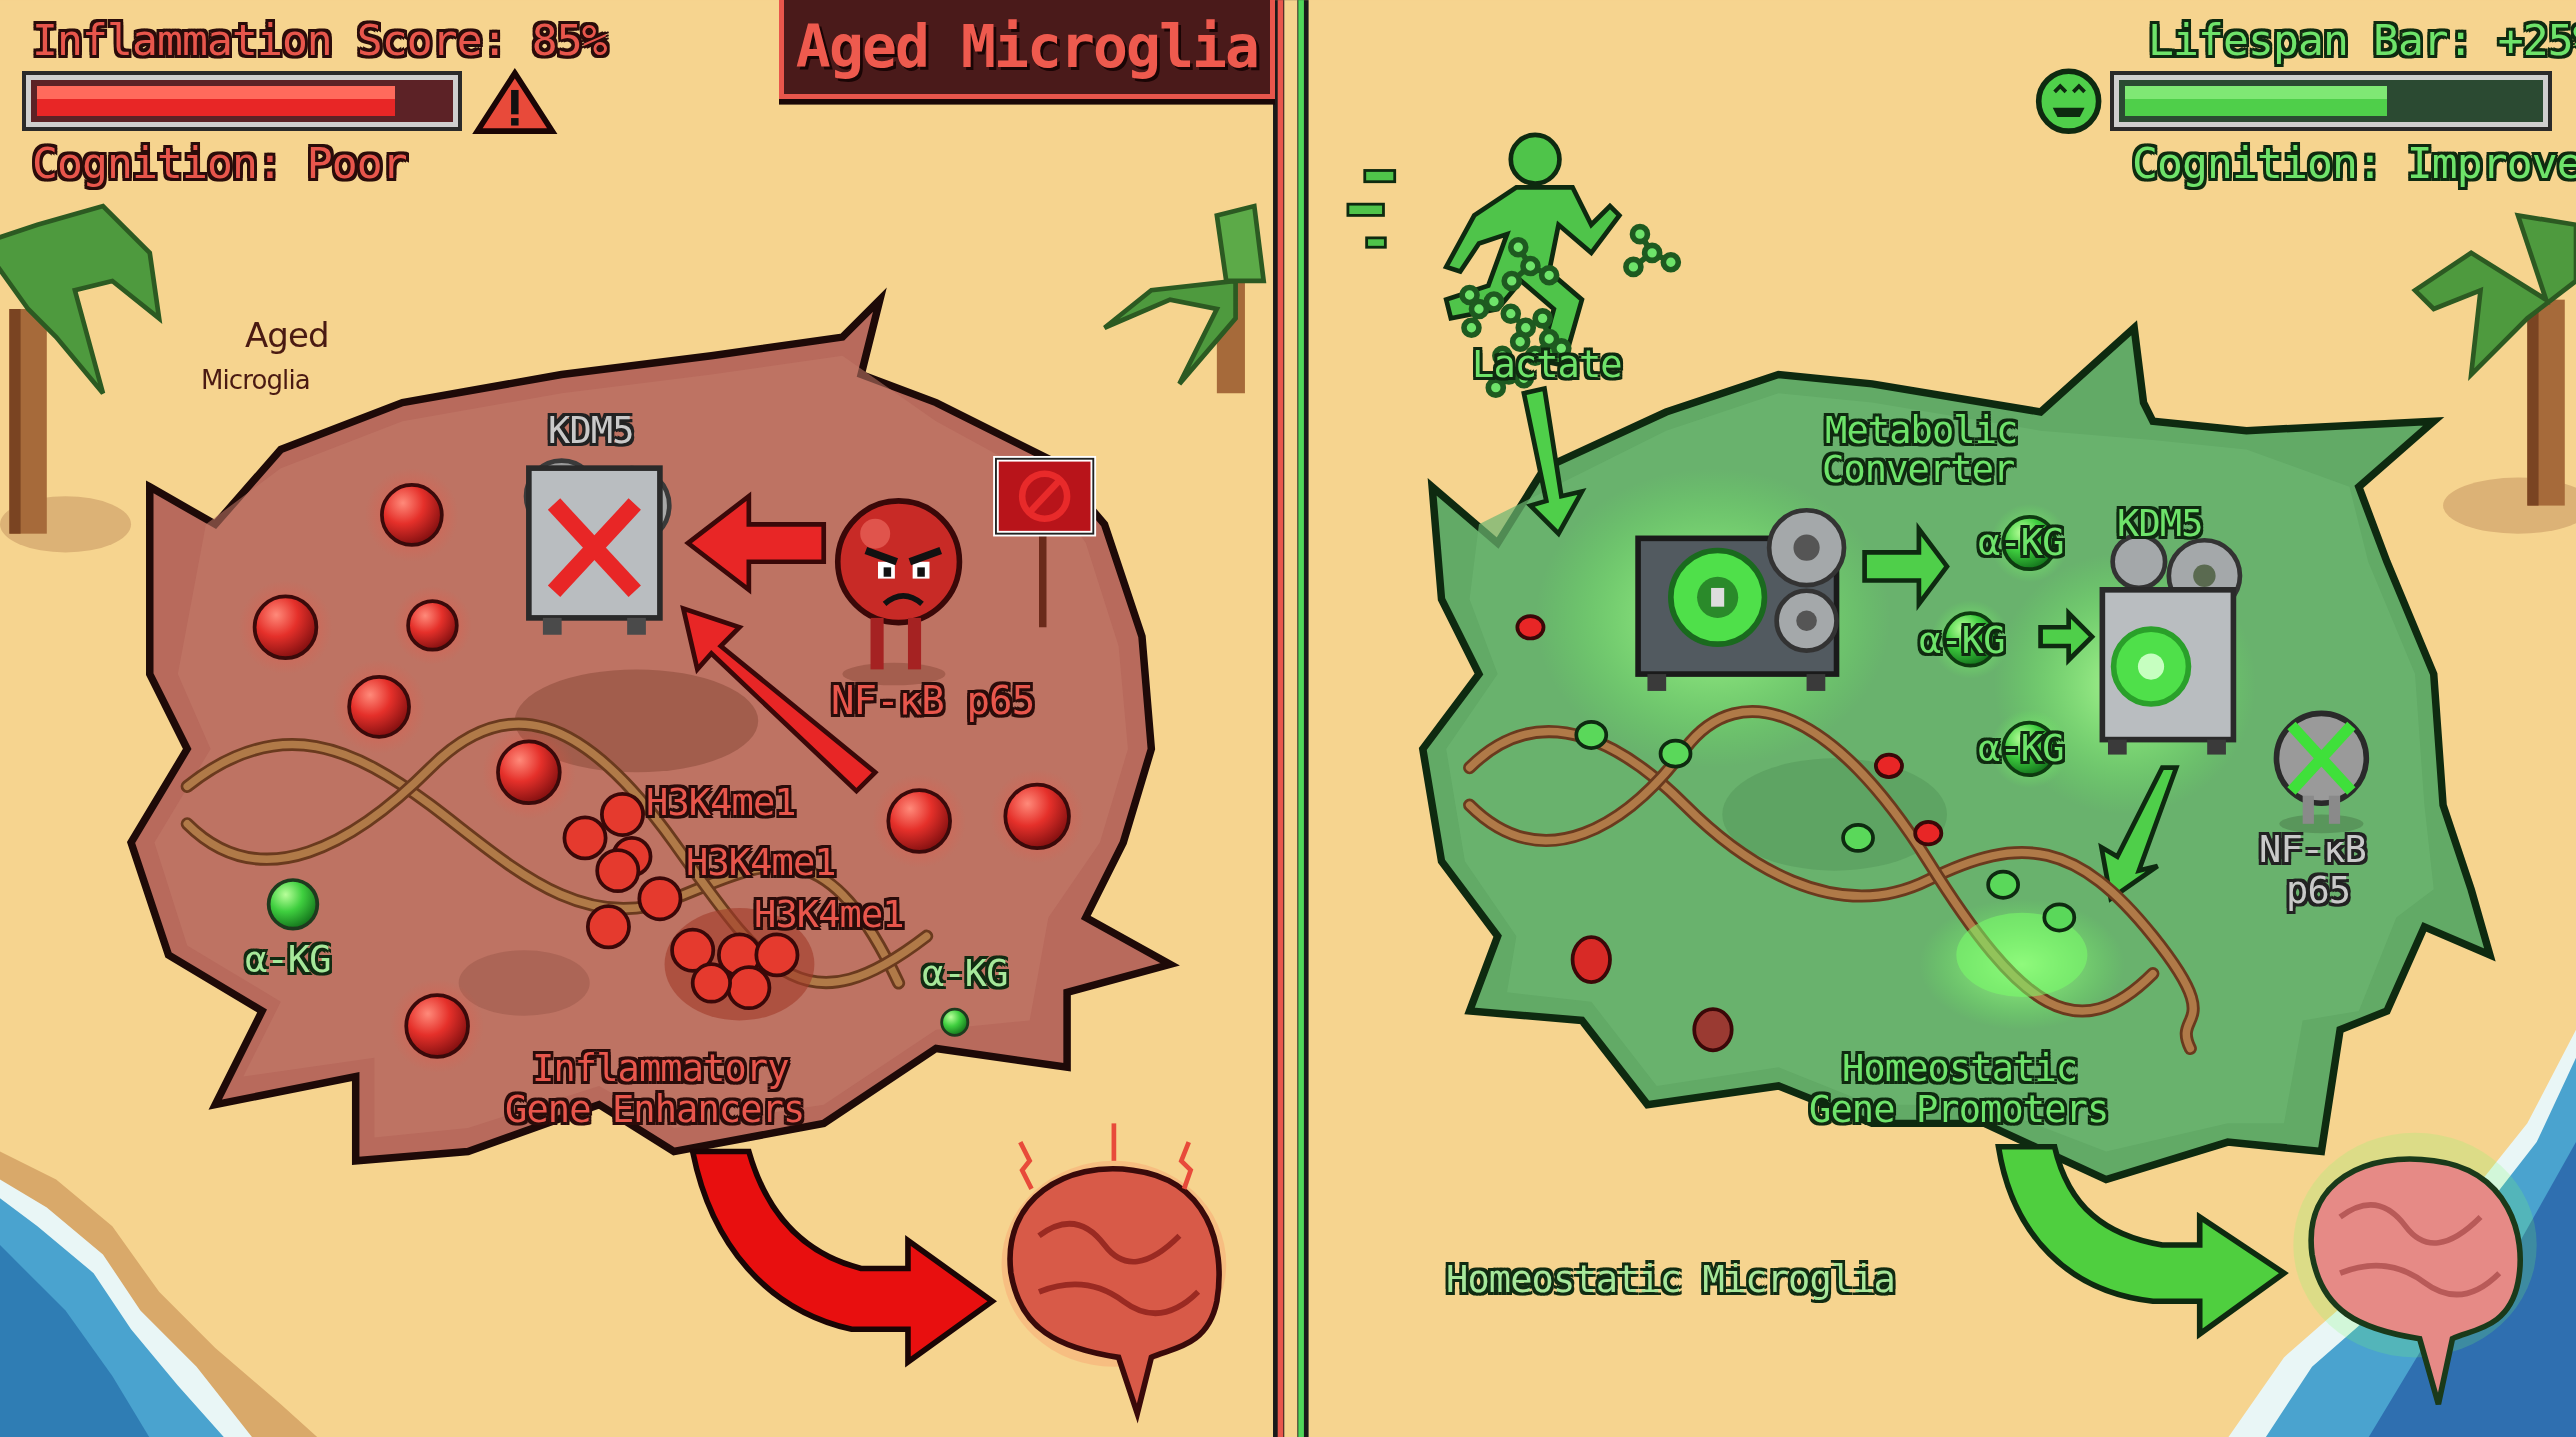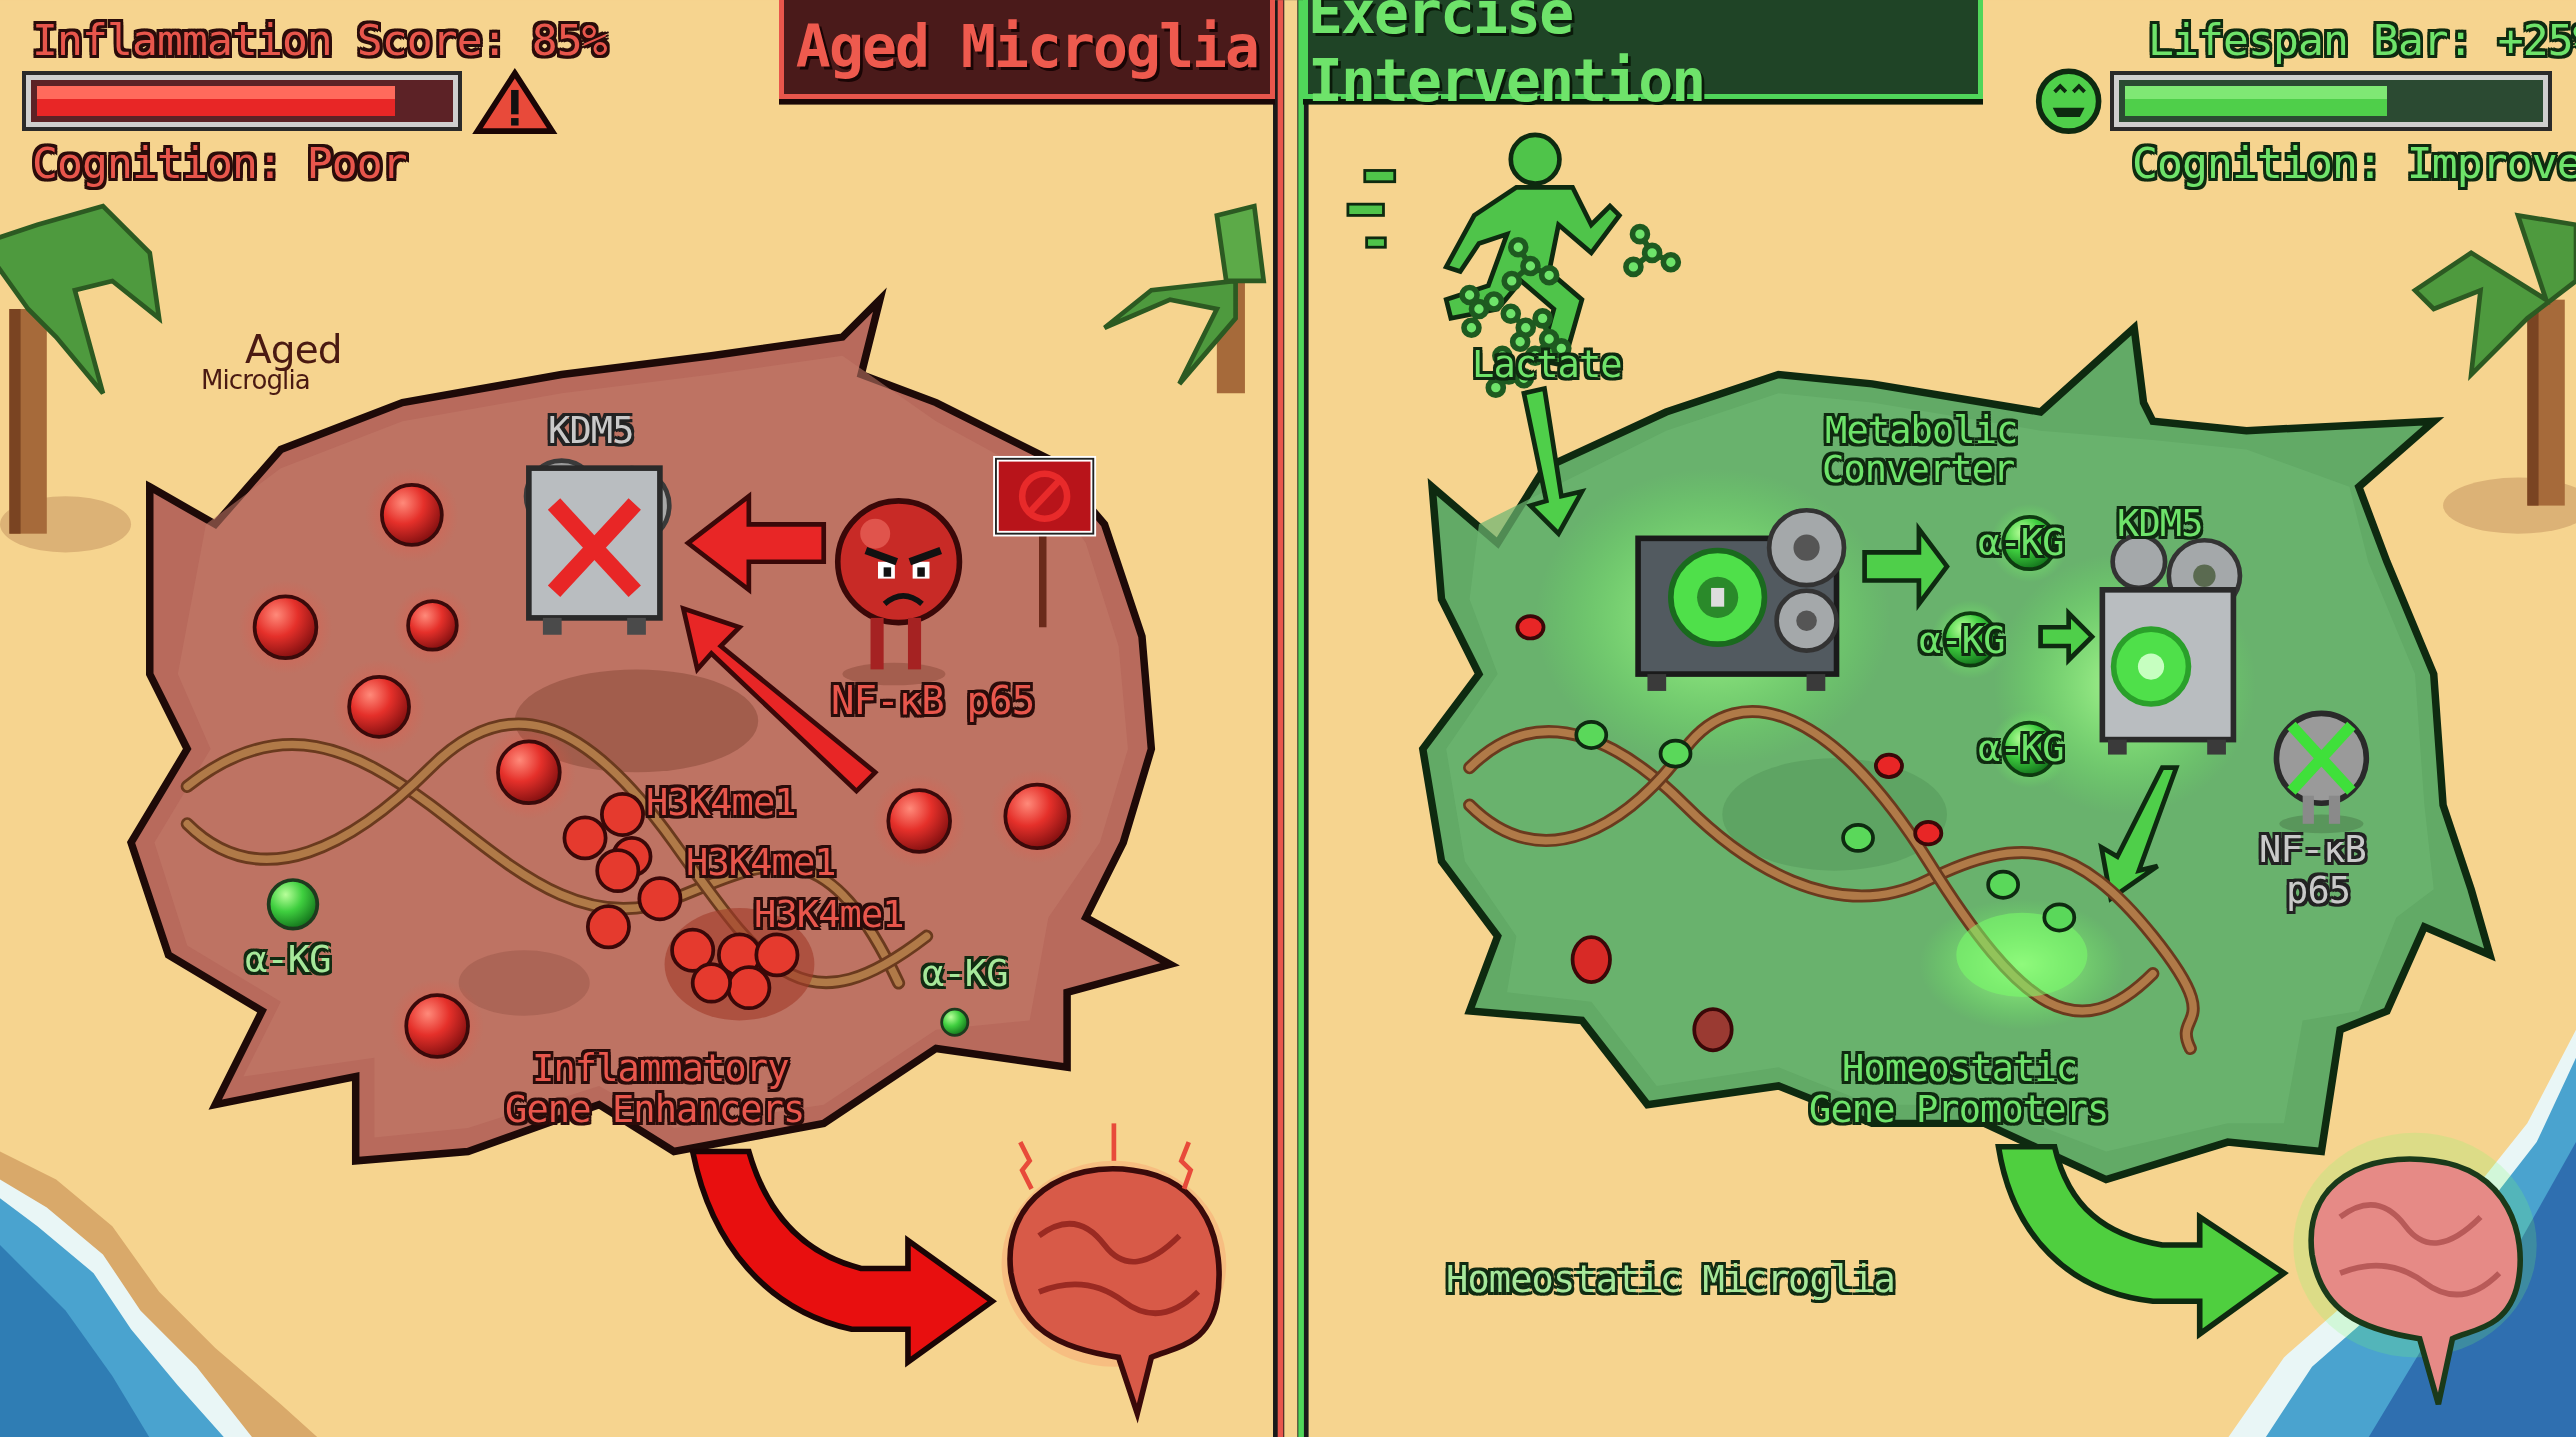--- a/index.html
+++ b/index.html
@@ -348,35 +348,34 @@
         <rect x="546" y="126" width="8" height="8" fill="#111"></rect>
   </g>
   <g>
     <circle cx="2210" cy="108" r="32" fill="#4fcf4a" stroke="#0e2a10" stroke-width="6"></circle>
     <path d="M2195 98 l6 -6 l6 6 M2215 98 l6 -6 l6 6" stroke="#0e2a10" stroke-width="4" fill="none"></path>
     <path d="M2193 115 L2227 115 L2222 125 L2198 125 Z" fill="#0e2a10"></path>
   </g>
 </svg>
 
 <div class="title-box title-red">Aged Microglia</div>
-<div class="title-box title-green">Exercise Intervention</div>
 
 <div class="lbl out-red" style="left:32px; top:19px; font-size:43px;">Inflammation Score: 85%</div>
 <div class="bar bar-red">
       <div class="fill" style="width:85%;"></div>
     </div>
 <div class="lbl out-red" style="left:32px; top:142px; font-size:43px;">Cognition: Poor</div>
 
 <div class="lbl out-green" style="left:2148px; top:19px; font-size:43px;">Lifespan Bar: +25%</div>
 <div class="bar bar-green">
       <div class="fill" style="width:62%;"></div>
     </div>
 <div class="lbl out-green" style="left:2132px; top:142px; font-size:43px;">Cognition: Improved</div>
 
-<div class="lbl dark-brown" style="left:245px; top:330px; font-size:39px;">Aged</div>
+<div class="lbl dark-brown" style="left:245px; top:318px; font-size:34px;">Aged</div>
 <div class="lbl dark-brown" style="left:201px; top:367px; font-size:26px;">Microglia</div>
 <div class="lbl out-gray" style="left:548px; top:412px; font-size:37px;">KDM5</div>
 <div class="lbl out-red" style="left:831px; top:681px; font-size:39px;">NF-κB p65</div>
 <div class="lbl out-red" style="left:646px; top:784px; font-size:37px;">H3K4me1</div>
 <div class="lbl out-red" style="left:686px; top:844px; font-size:37px;">H3K4me1</div>
 <div class="lbl out-red" style="left:754px; top:896px; font-size:37px;">H3K4me1</div>
 <div class="lbl out-ltgreen" style="left:245px; top:941px; font-size:37px;">α-KG</div>
 <div class="lbl out-ltgreen" style="left:922px; top:955px; font-size:37px;">α-KG</div>
 <div class="lbl out-red" style="left:532px; top:1050px; font-size:37px;">Inflammatory</div>
 <div class="lbl out-red" style="left:505px; top:1091px; font-size:37px;">Gene Enhancers</div>

